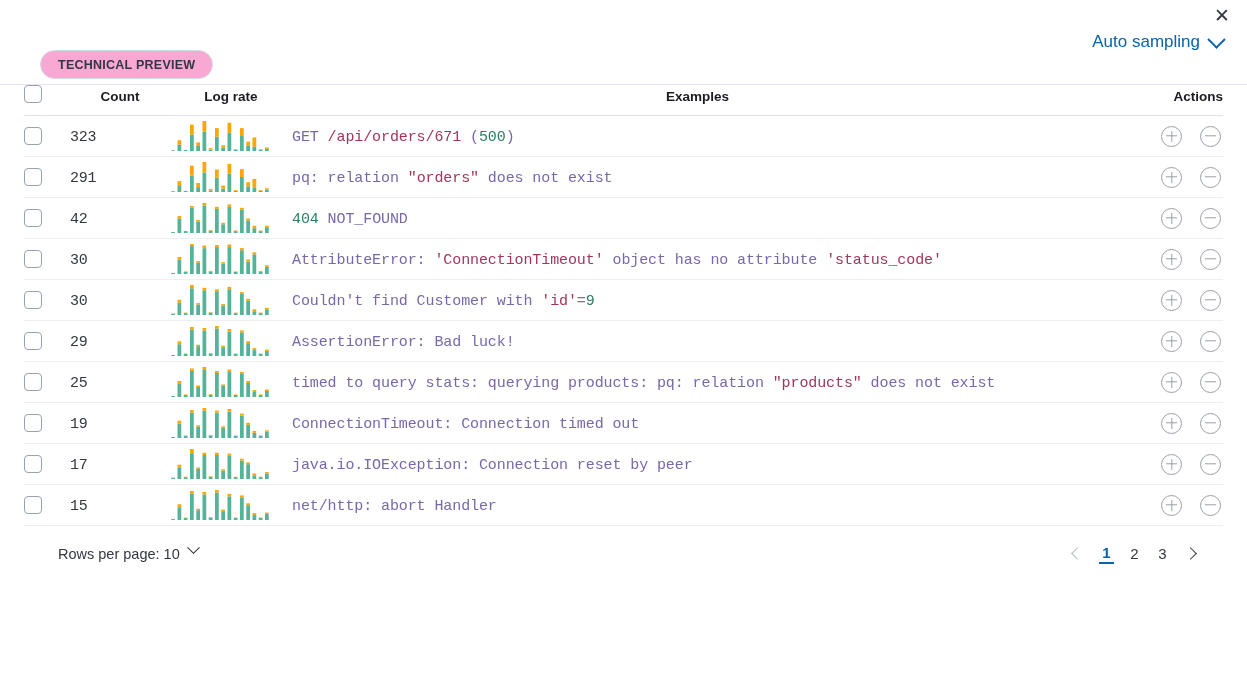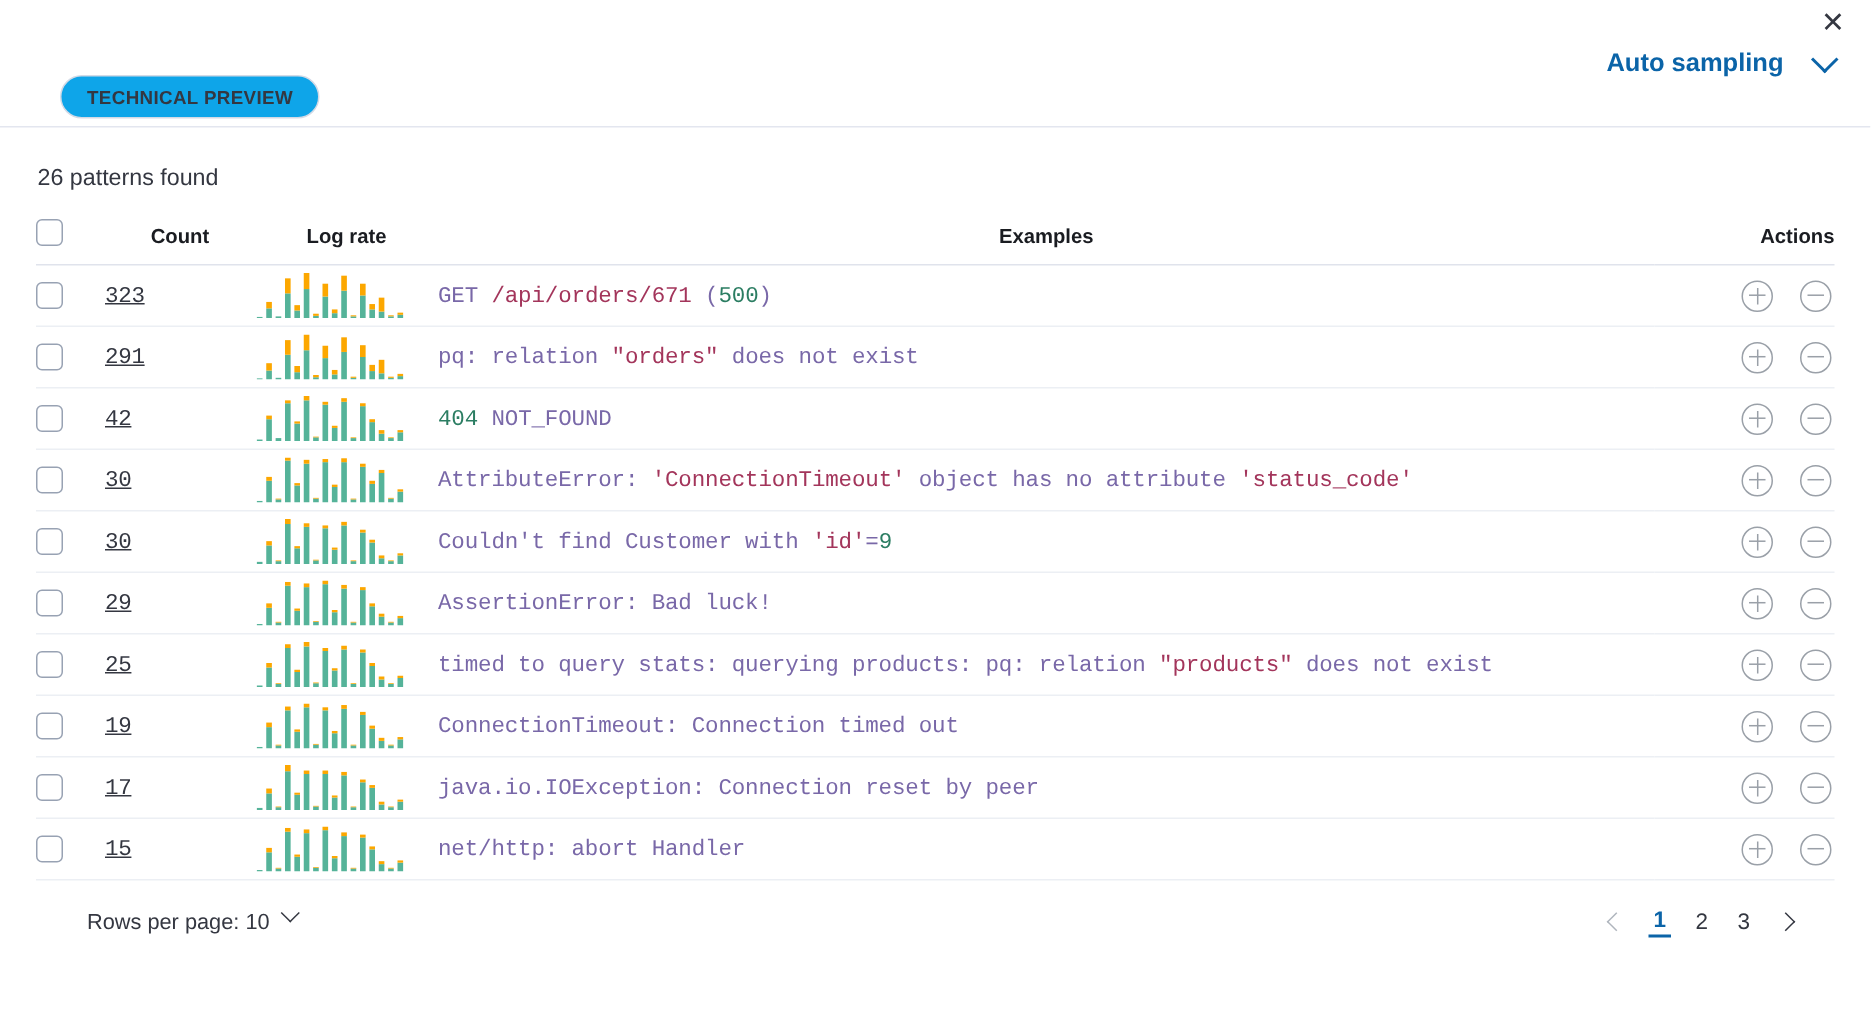--- a/index.html
+++ b/index.html
@@ -30,32 +30,32 @@
   }
   .badge {
     margin-left: 16px;
     border: 1px solid #d3dae6;
     border-radius: 999px;
     padding: 7px 17px 6px;
     font-size: 12.5px;
     font-weight: 700;
     letter-spacing: 0.25px;
     color: #343741;
-    background: #0ea5e9;
+    background: #f9a8d4;
     white-space: nowrap;
     margin-top: 44px;
   }
   .header-right {
     margin-left: auto;
     display: flex;
     align-items: center;
-    gap: 21px;
+    gap: 10px;
     color: #0b64a8;
     font-size: 17px;
-    font-weight: 700;
+    font-weight: 400;
     cursor: pointer;
   }
   .chev-down {
     display: inline-block;
     width: 13px; height: 13px;
     border-right: 2px solid #0b64a8;
     border-bottom: 2px solid #0b64a8;
     transform: rotate(45deg) translate(-2px,-2px);
   }
   .close-btn {
@@ -113,21 +113,20 @@
     cursor: pointer;
     display: block;
   }
   .cb-head { margin-bottom: 1px; }
 
   .count-val {
     font-family: "Liberation Mono", monospace;
     font-size: 15px;
     color: #343741;
     letter-spacing: -0.2px;
-    text-decoration: underline;
   }
 
   
   .spark { display: block; }
 
   
   .ex {
     font-family: Liberation Mono, monospace;
     font-size: 15px;
     white-space: nowrap;
@@ -234,21 +233,20 @@
   <div class="badge">TECHNICAL PREVIEW</div>
   <div class="header-right">
     <span>Auto sampling</span>
     <span class="chev-down"></span>
   </div>
   <div class="close-btn">✕</div>
 </div>
 
 <div class="body">
 
-  <div class="patterns-found">26 patterns found</div>
 
   <table class="ptable">
     <thead>
       <tr>
         <th class="col-check">
           <span class="cb cb-head"></span>
         </th>
         <th class="col-count">Count</th>
         <th class="col-rate">Log rate</th>
         <th class="col-ex">Examples</th>

